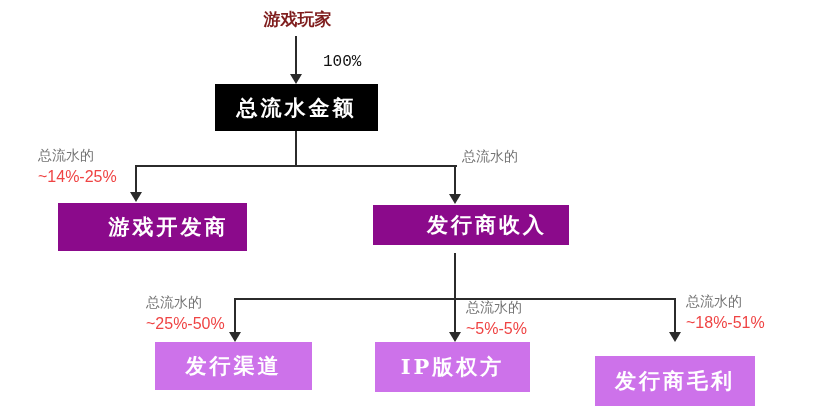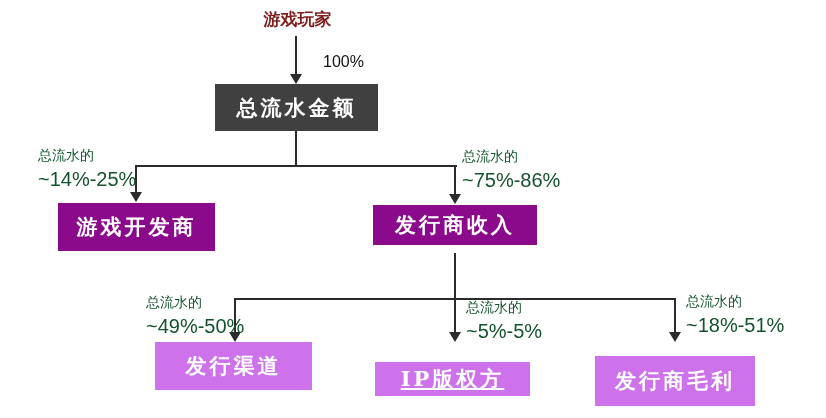--- a/index.html
+++ b/index.html
@@ -9,33 +9,33 @@
   }
   .node-label{
     position:absolute;color:#7f1d1d;font-size:17px;font-weight:600;
     text-align:center;white-space:nowrap;
   }
   .box{
     position:absolute;color:#ffffff;font-weight:bold;font-size:21px;
     display:flex;align-items:center;justify-content:center;
     letter-spacing:3px;white-space:nowrap;
   }
-  .box-gray{background:#404040;}
-  .box-dark{background:#8B0A8B;}
+  .box-gray{background:#000000;}
+  .box-dark{background:#8B0A8B;padding-left:32px;}
   .box-light{background:#CD72EA;}
   .line{position:absolute;background:#2B2B2B;}
   .arrow-down{
     position:absolute;width:0;height:0;
     border-left:6px solid transparent;border-right:6px solid transparent;
     border-top:10px solid #2B2B2B;
   }
   .share-label{position:absolute;text-align:left;line-height:1.25;white-space:nowrap;}
-  .share-prefix{display:block;font-family:"DejaVu Serif", serif;font-size:14px;color:#14532d;}
-  .share-range{display:block;font-family:"Liberation Sans", sans-serif;font-size:20px;color:#14532d;margin-top:2px;}
-  .pct{position:absolute;font-family:Liberation Sans, sans-serif;font-size:16px;color:#111111;}
+  .share-prefix{display:block;font-family:"DejaVu Serif", serif;font-size:14px;color:#737373;}
+  .share-range{display:block;font-family:"Liberation Sans", sans-serif;font-size:16px;color:#ef4444;margin-top:2px;}
+  .pct{position:absolute;font-family:Liberation Mono, monospace;font-size:16px;color:#111111;}
 </style>
 </head>
 <body>
 
 <div class="canvas">
 
   <div class="node-label" style="left:240px;top:8px;width:115px;">游戏玩家</div>
 
   <div class="line" style="left:295px;top:36px;width:2px;height:40px;"></div>
   <div class="arrow-down" style="left:290px;top:74px;"></div>
@@ -49,45 +49,44 @@
   <div class="arrow-down" style="left:130px;top:192px;"></div>
   <div class="line" style="left:454px;top:165px;width:2px;height:31px;"></div>
   <div class="arrow-down" style="left:449px;top:194px;"></div>
 
   <div class="share-label" style="left:38px;top:147px;">
     <span class="share-prefix">总流水的</span>
     <span class="share-range">~14%-25%</span>
   </div>
   <div class="share-label" style="left:462px;top:148px;">
     <span class="share-prefix">总流水的</span>
-    <span class="share-range">~75%-86%</span>
   </div>
 
   <div class="box box-dark" style="left:58px;top:203px;width:157px;height:48px;">游戏开发商</div>
   <div class="box box-dark" style="left:373px;top:205px;width:164px;height:40px;">发行商收入</div>
 
   <div class="line" style="left:454px;top:253px;width:2px;height:46px;"></div>
   <div class="line" style="left:234px;top:298px;width:442px;height:2px;"></div>
   <div class="line" style="left:234px;top:298px;width:2px;height:36px;"></div>
   <div class="arrow-down" style="left:229px;top:332px;"></div>
   <div class="line" style="left:454px;top:298px;width:2px;height:36px;"></div>
   <div class="arrow-down" style="left:449px;top:332px;"></div>
   <div class="line" style="left:674px;top:298px;width:2px;height:36px;"></div>
   <div class="arrow-down" style="left:669px;top:332px;"></div>
 
   <div class="share-label" style="left:146px;top:294px;">
     <span class="share-prefix">总流水的</span>
-    <span class="share-range">~49%-50%</span>
+    <span class="share-range">~25%-50%</span>
   </div>
   <div class="share-label" style="left:466px;top:299px;">
     <span class="share-prefix">总流水的</span>
     <span class="share-range">~5%-5%</span>
   </div>
   <div class="share-label" style="left:686px;top:293px;">
     <span class="share-prefix">总流水的</span>
     <span class="share-range">~18%-51%</span>
   </div>
 
   <div class="box box-light" style="left:155px;top:342px;width:157px;height:48px;">发行渠道</div>
-  <div class="box box-light" style="left:375px;top:362px;width:155px;height:34px;text-decoration:underline;">IP版权方</div>
+  <div class="box box-light" style="left:375px;top:342px;width:155px;height:50px;">IP版权方</div>
   <div class="box box-light" style="left:595px;top:356px;width:160px;height:50px;">发行商毛利</div>
 
 </div>
 
 </body></html>

